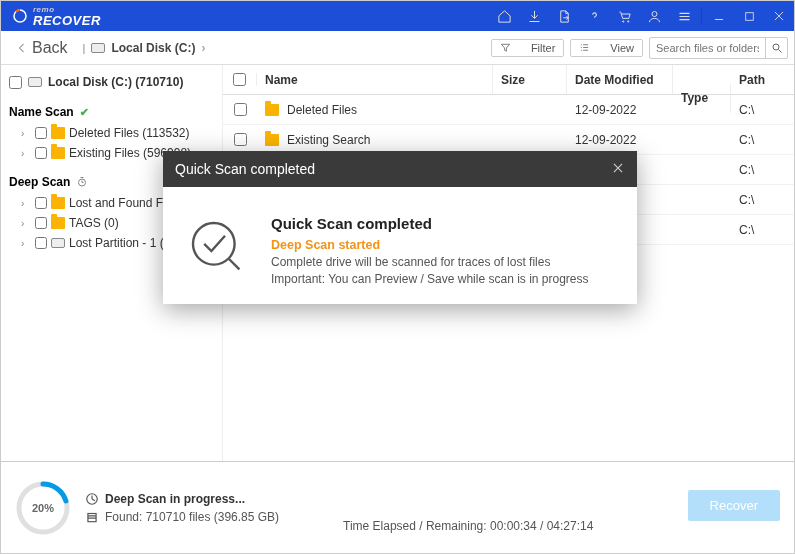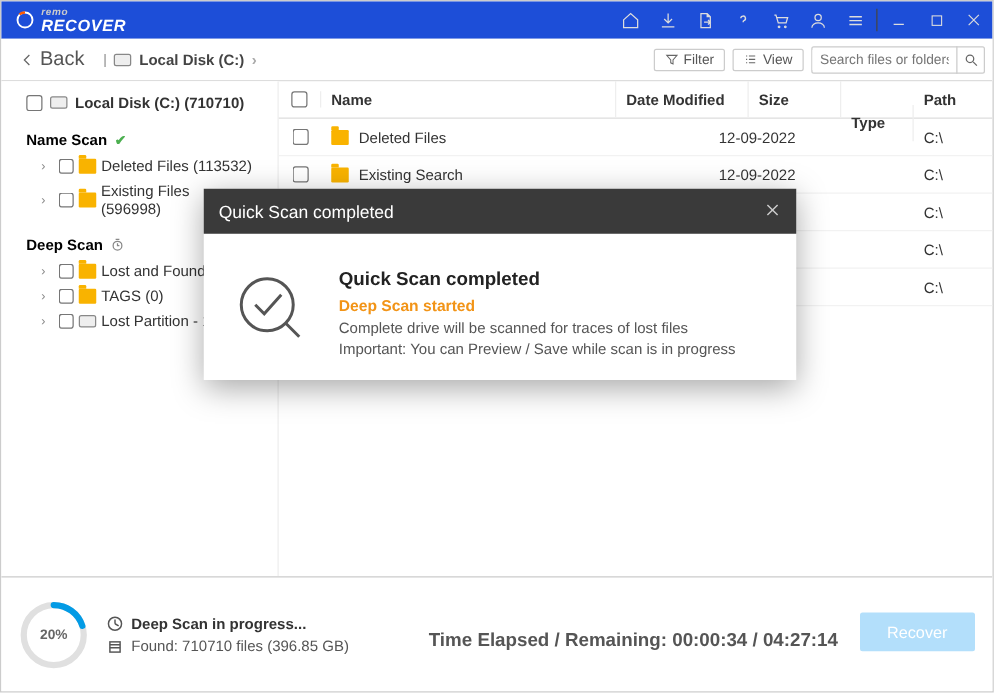--- a/index.html
+++ b/index.html
@@ -11,27 +11,27 @@
   .tb-spacer { flex: 1; }
   .tb-icon { width: 30px; height: 30px; display: flex; align-items: center; justify-content: center; color: #ddd; cursor: pointer; }
   .tb-icon svg { stroke: #ddd; }
   .tb-sep { width: 1px; height: 18px; background: #444; margin: 0 2px; }
   
   .toolbar { height: 34px; border-bottom: 1px solid #ddd; display: flex; align-items: center; padding: 0 6px; gap: 6px; background: #fff; }
   .back-btn { display: flex; align-items: center; gap: 4px; font-size: 16px; color: #555; padding: 3px 8px; border: 1px solid transparent; cursor: pointer; }
   .crumb { display: flex; align-items: center; gap: 6px; font-size: 12px; color: #444; font-weight: bold; }
   .chev { color: #aaa; }
   .toolbar-right { margin-left: auto; display: flex; gap: 6px; align-items: center; }
-  .mini-btn { border: 1px solid #ccc; background: #fff; padding: 2px 8px; font-size: 11px; color: #555; display: flex; align-items: center; gap: 4px; cursor: pointer; border-radius: 2px; }
+  .mini-btn { border: 1px solid #ccc; background: #fff; padding: 2px 8px; font-size: 11px; color: #555; display: flex; align-items: center; gap: 20px; cursor: pointer; border-radius: 2px; }
   .search-wrap { display: flex; align-items: center; border: 1px solid #ccc; border-radius: 2px; height: 22px; }
   .search-wrap input { border: none; outline: none; font-size: 11px; padding: 2px 6px; width: 115px; color: #555; }
   .search-wrap .sicon { width: 22px; height: 22px; display:flex; align-items:center; justify-content:center; border-left:1px solid #ccc; }
   
   .split { display: flex; height: 396px; }
-  .sidebar { width: 222px; border-right: 1px solid #eee; padding: 6px 18px; font-size: 12px; background: #fff; }
+  .sidebar { width: 222px; border-right: 1px solid #eee; padding: 6px 6px; font-size: 12px; background: #fff; }
   .sb-root { display:flex; align-items:center; gap:6px; padding:4px 2px; color:#333; font-weight:600; }
   .sb-row { display:flex; align-items:center; gap:4px; padding: 3px 2px; color:#333; }
   .sb-row .arrow { width:10px; color:#888; font-size:10px; }
   .sb-row input[type=checkbox]{ width:12px; height:12px; }
   .section-label { font-weight:600; margin-top:8px; padding:4px 2px; display:flex; align-items:center; gap:6px;}
   .green-check { color:#4caf50; font-size:11px; }
   .folder { width:14px; height:12px; background:#f9b300; border-radius:1px; display:inline-block; position:relative; }
   .folder::before { content:""; position:absolute; top:-3px; left:0; width:6px; height:3px; background:#f9b300; border-radius:1px 1px 0 0; }
   .disk-icon { width:14px; height:10px; border:1px solid #888; border-radius:2px; display:inline-block; background:#eee; }
   .content { flex:1; display:flex; flex-direction: column; position:relative; }
@@ -49,21 +49,21 @@
   .tip { position:absolute; left:32px; bottom:6px; background:#039be5; color:#fff; font-size:11px; padding:10px 24px 10px 12px; line-height:1.35; border-radius:2px; }
   .tip .tip-close { position:absolute; right:6px; top:4px; color:#fff; font-size:12px; cursor:pointer; }
   
   .footer { height: 92px; border-top:1px solid #ccc; padding: 8px 92px 8px 14px; display:flex; align-items:center; gap:14px; position:relative; background:#fff; }
   .progress-ring { position:relative; width:56px; height:56px; }
   .progress-ring svg { transform: rotate(-90deg); }
   .progress-ring .pct { position:absolute; inset:0; display:flex; align-items:center; justify-content:center; font-size:11px; color:#666; font-weight:600; }
   .finfo { font-size:12px; color:#444; }
   .finfo .r1 { display:flex; align-items:center; gap:6px; font-weight:600; color:#333; }
   .finfo .r2 { display:flex; align-items:center; gap:6px; margin-top:4px; color:#555; }
-  .time { position:absolute; left: 342px; bottom:32px; font-size:15px; color:#555;font-weight:bold; }
+  .time { position:absolute; left: 342px; bottom:20px; font-size:12px; color:#555; }
   .recover-btn { position:absolute; right:14px; top:28px; background:#b3dffb; color:#fff; border:none; padding: 8px 22px; font-size:13px; border-radius:2px; }
   
   .modal-backdrop { position:absolute; inset:0; pointer-events:none; }
   .modal { position:absolute; left:162px; top:150px; width:474px; background:#fff; box-shadow: 0 6px 24px rgba(0,0,0,0.35); pointer-events:auto; }
   .modal-head { height:36px; background:#3a3a3a; color:#fff; display:flex; align-items:center; justify-content:space-between; padding:0 12px; font-size:14px; }
   .modal-body { padding: 28px 22px 18px 22px; display:flex; gap:22px; }
   .modal-check svg { display:block; }
   .modal-text h3 { font-size:15px; font-weight:600; color:#222; }
   .modal-text .sub { color:#f29417; font-size:12.5px; font-weight:600; margin-top:6px; }
   .modal-text p { font-size:12px; color:#555; margin-top:3px; }
@@ -232,22 +232,22 @@
       <span style="white-space:nowrap; overflow:hidden;">Lost Partition - 1 ()</span>
     </div>
   </div>
 
   <div class="content">
     <div class="thead">
       <div class="th chk">
           <input type="checkbox" class="chk" style="">
         </div>
       <div class="th name">Name</div>
+      <div class="th size">Size</div>
       <div class="th date">Date Modified</div>
-      <div class="th size">Size</div>
       <div class="th type">Type</div>
       <div class="th path">Path</div>
     </div>
 
     <div class="trow">
       <div class="td" style="width:34px; justify-content:center;">
           <input type="checkbox" class="chk" style="">
         </div>
       <div class="td" style="width:236px;">
           <span class="folder"></span>

